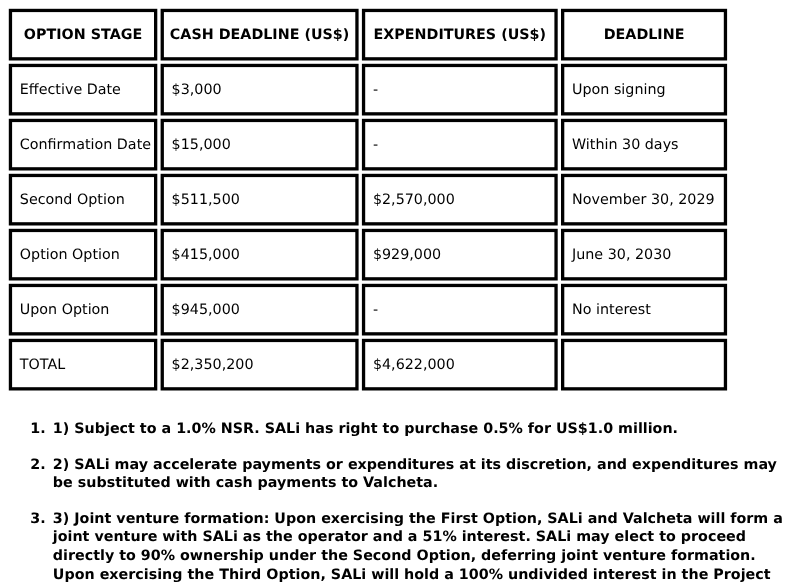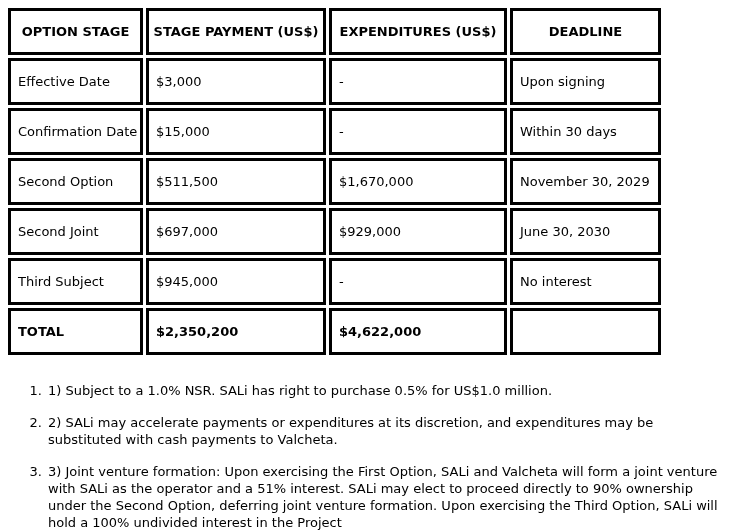--- a/index.html
+++ b/index.html
@@ -31,40 +31,41 @@
     align-items: center;
     padding: 0 7px;
     white-space: nowrap;
     overflow: hidden;
   }
   .cell.header {
     font-weight: bold;
     justify-content: center;
     padding: 0 3px;
   }
-  .cell.bold { font-weight: bold; }
+  .cell.bold { font-weight: normal; }
   ol.notes {
     margin: 27px 0 0 0;
     padding: 0 0 0 38px;
     max-width: 720px;
   }
   ol.notes li {
     margin-bottom: 15px;
     line-height: 17px;
     padding-left: 2px;
+    font-weight: bold;
   }
 </style>
 </head>
 <body>
 
 <div class="option-table">
 
   <div class="row">
     <div class="cell header">OPTION STAGE</div>
-    <div class="cell header">STAGE PAYMENT (US$)</div>
+    <div class="cell header">CASH DEADLINE (US$)</div>
     <div class="cell header">EXPENDITURES (US$)</div>
     <div class="cell header">DEADLINE</div>
   </div>
 
   <div class="row">
     <div class="cell">Effective Date</div>
     <div class="cell">$3,000</div>
     <div class="cell">-</div>
     <div class="cell">Upon signing</div>
   </div>
@@ -72,33 +73,33 @@
   <div class="row">
     <div class="cell">Confirmation Date</div>
     <div class="cell">$15,000</div>
     <div class="cell">-</div>
     <div class="cell">Within 30 days</div>
   </div>
 
   <div class="row">
     <div class="cell">Second Option</div>
     <div class="cell">$511,500</div>
-    <div class="cell">$1,670,000</div>
+    <div class="cell">$2,570,000</div>
     <div class="cell">November 30, 2029</div>
   </div>
 
   <div class="row">
-    <div class="cell">Second Joint</div>
-    <div class="cell">$697,000</div>
+    <div class="cell">Option Option</div>
+    <div class="cell">$415,000</div>
     <div class="cell">$929,000</div>
     <div class="cell">June 30, 2030</div>
   </div>
 
   <div class="row">
-    <div class="cell">Third Subject</div>
+    <div class="cell">Upon Option</div>
     <div class="cell">$945,000</div>
     <div class="cell">-</div>
     <div class="cell">No interest</div>
   </div>
 
   <div class="row">
     <div class="cell bold">TOTAL</div>
     <div class="cell bold">$2,350,200</div>
     <div class="cell bold">$4,622,000</div>
     <div class="cell bold"></div>

